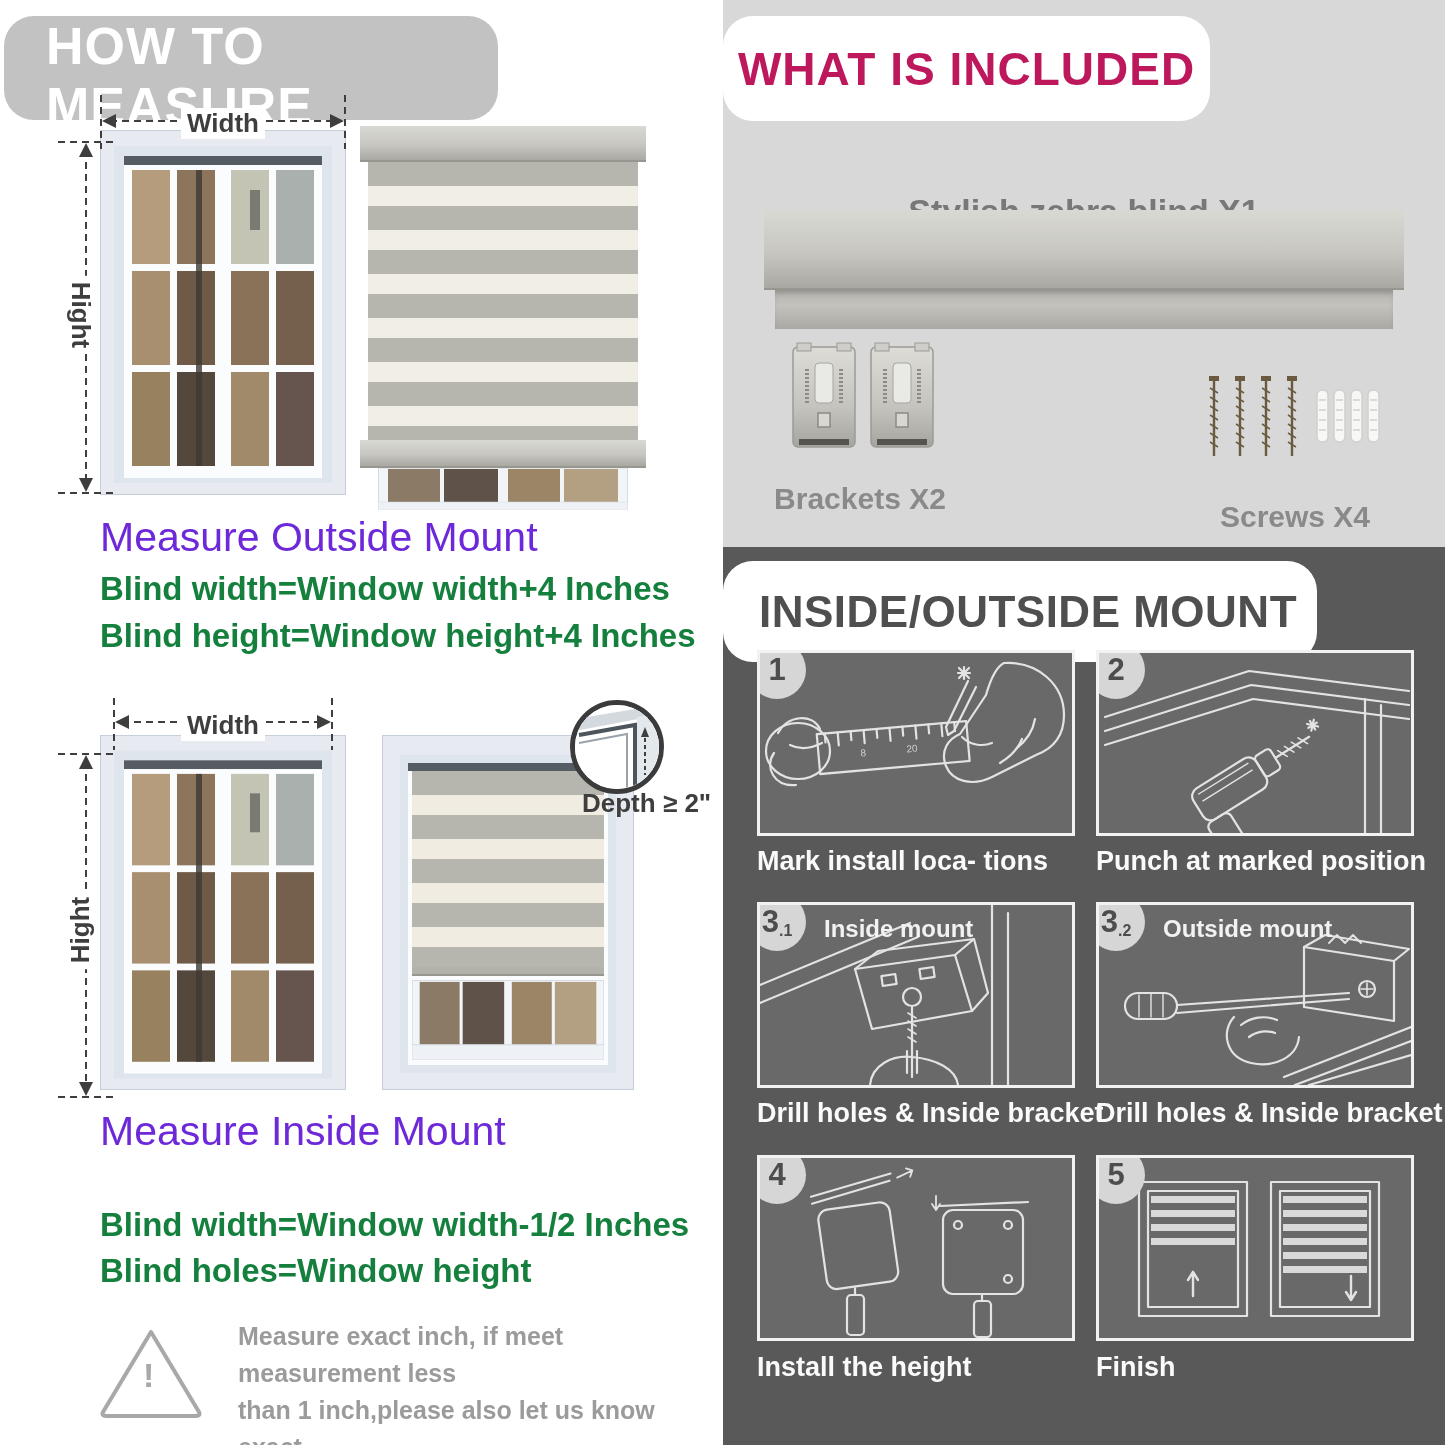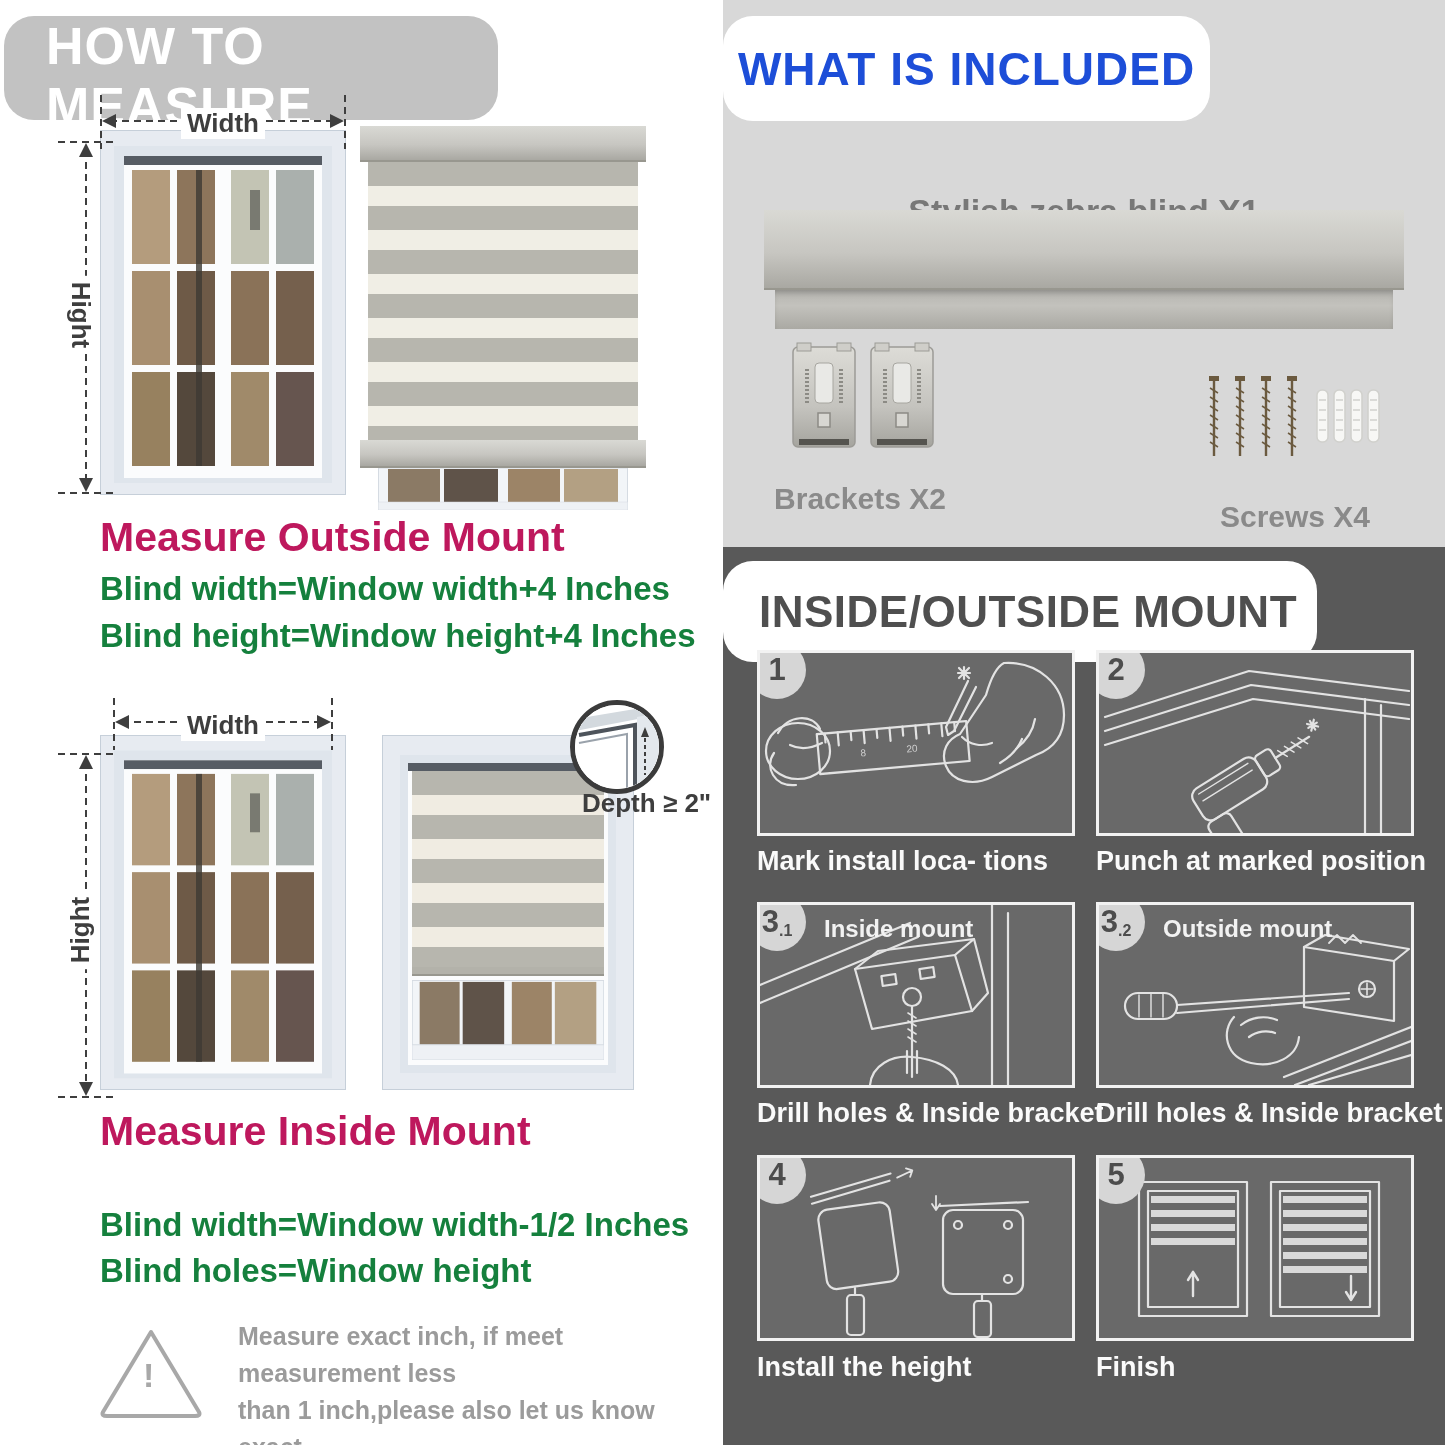--- a/index.html
+++ b/index.html
@@ -6,31 +6,31 @@
   #page{position:relative;width:1445px;height:1445px;overflow:hidden;background:#ffffff;
         font-family:"Liberation Sans",sans-serif;}
   .abs{position:absolute;}
 
   
   .banner-left{left:4px;top:16px;width:494px;height:104px;background:#c2c2c2;border-radius:30px;
 And     display:flex;align-items:center;padding-left:42px;box-sizing:border-box;}
   .banner-left span{color:#ffffff;font-size:52px;font-weight:bold;letter-spacing:1px;}
   .banner-included{left:723px;top:16px;width:487px;height:105px;background:#ffffff;border-radius:30px;
      display:flex;align-items:center;justify-content:center;}
-  .banner-included span{color:#1d4ed8;font-size:46px;font-weight:bold;letter-spacing:1px;}
+  .banner-included span{color:#be185d;font-size:46px;font-weight:bold;letter-spacing:1px;}
   .banner-mount{left:723px;top:561px;width:594px;height:101px;background:#ffffff;border-radius:30px;
      display:flex;align-items:center;padding-left:36px;box-sizing:border-box;}
   .banner-mount span{color:#4f4f4f;font-size:44px;font-weight:bold;letter-spacing:0.5px;}
 
   
   .panel-light{left:723px;top:0;width:722px;height:547px;background:#d8d8d8;}
   .panel-dark{left:723px;top:547px;width:722px;height:898px;background:#595959;}
 
   
-  .h-mount{color:#be185d;font-size:41px;font-weight:bold;}
+  .h-mount{color:#6d28d9;font-size:41px;font-weight:normal;}
   .sub-line{color:#15803d;font-size:33px;font-weight:bold;}
   .dim-label{color:#3e3e3e;font-size:26px;font-weight:bold;background:#ffffff;padding:0 6px;white-space:nowrap;}
   .warn-text{color:#9b9b9b;font-size:25px;font-weight:bold;line-height:37px;white-space:pre-line;}
 
   
   .metal{background:linear-gradient(180deg,#d9d9d4 0%,#c7c6c1 55%,#a9a8a2 100%);
          border-bottom:2px solid #98978f;box-sizing:border-box;}
   .fabric-out{background:repeating-linear-gradient(180deg,#b7b6ae 0 24px,#f0eee5 24px 44px);}
   .fabric-in{background:repeating-linear-gradient(180deg,#b7b6ae 0 24px,#f0ece2 24px 44px);}
   .win-shell{background:#e7ebf1;border:1px solid #c6cfd9;box-sizing:border-box;}

